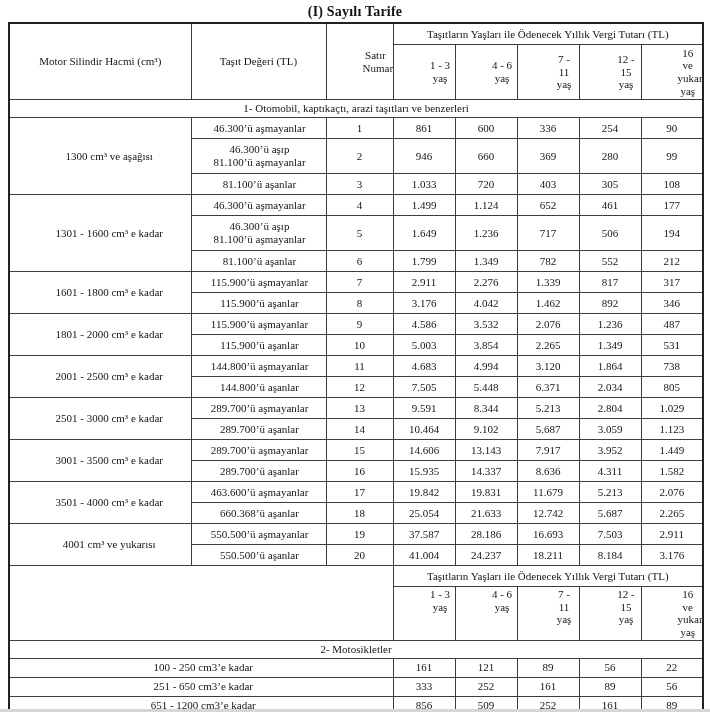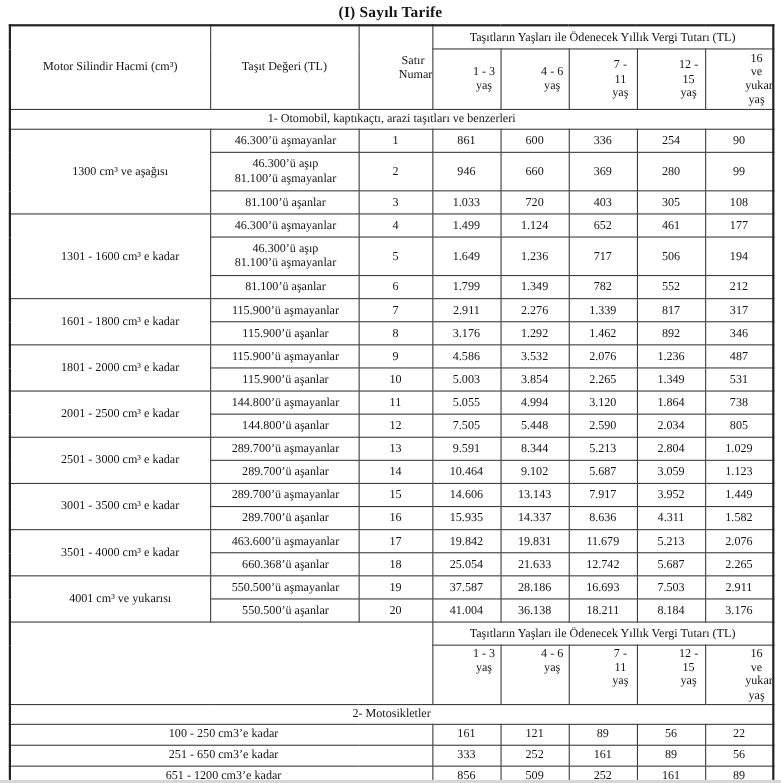--- a/index.html
+++ b/index.html
@@ -141,21 +141,21 @@
       <td class="c">2.911</td>
       <td class="c">2.276</td>
       <td class="c">1.339</td>
       <td class="c">817</td>
       <td class="c">317</td>
     </tr>
     <tr class="row">
       <td class="l vcell">115.900’ü aşanlar</td>
       <td class="c">8</td>
       <td class="c">3.176</td>
-      <td class="c">1.292</td>
+      <td class="c">4.042</td>
       <td class="c">1.462</td>
       <td class="c">892</td>
       <td class="c">346</td>
     </tr>
 
     <tr class="row">
       <td rowspan="2" class="l gcell mid">1801 - 2000 cm³ e kadar</td>
       <td class="l vcell">115.900’ü aşmayanlar</td>
       <td class="c">9</td>
       <td class="c">4.586</td>
@@ -171,32 +171,32 @@
       <td class="c">3.854</td>
       <td class="c">2.265</td>
       <td class="c">1.349</td>
       <td class="c">531</td>
     </tr>
 
     <tr class="row">
       <td rowspan="2" class="l gcell mid">2001 - 2500 cm³ e kadar</td>
       <td class="l vcell">144.800’ü aşmayanlar</td>
       <td class="c">11</td>
-      <td class="c">5.055</td>
+      <td class="c">4.683</td>
       <td class="c">4.994</td>
       <td class="c">3.120</td>
       <td class="c">1.864</td>
       <td class="c">738</td>
     </tr>
     <tr class="row">
       <td class="l vcell">144.800’ü aşanlar</td>
       <td class="c">12</td>
       <td class="c">7.505</td>
       <td class="c">5.448</td>
-      <td class="c">2.590</td>
+      <td class="c">6.371</td>
       <td class="c">2.034</td>
       <td class="c">805</td>
     </tr>
 
     <tr class="row">
       <td rowspan="2" class="l gcell mid">2501 - 3000 cm³ e kadar</td>
       <td class="l vcell">289.700’ü aşmayanlar</td>
       <td class="c">13</td>
       <td class="c">9.591</td>
       <td class="c">8.344</td>
@@ -261,21 +261,21 @@
       <td class="c">37.587</td>
       <td class="c">28.186</td>
       <td class="c">16.693</td>
       <td class="c">7.503</td>
       <td class="c">2.911</td>
     </tr>
     <tr class="row">
       <td class="l vcell">550.500’ü aşanlar</td>
       <td class="c">20</td>
       <td class="c">41.004</td>
-      <td class="c">36.138</td>
+      <td class="c">24.237</td>
       <td class="c">18.211</td>
       <td class="c">8.184</td>
       <td class="c">3.176</td>
     </tr>
 
     <tr class="h2top">
       <td colspan="3" rowspan="2"></td>
       <td colspan="5" class="l">Taşıtların Yaşları ile Ödenecek Yıllık Vergi Tutarı (TL)</td>
     </tr>
     <tr class="h2ages">

